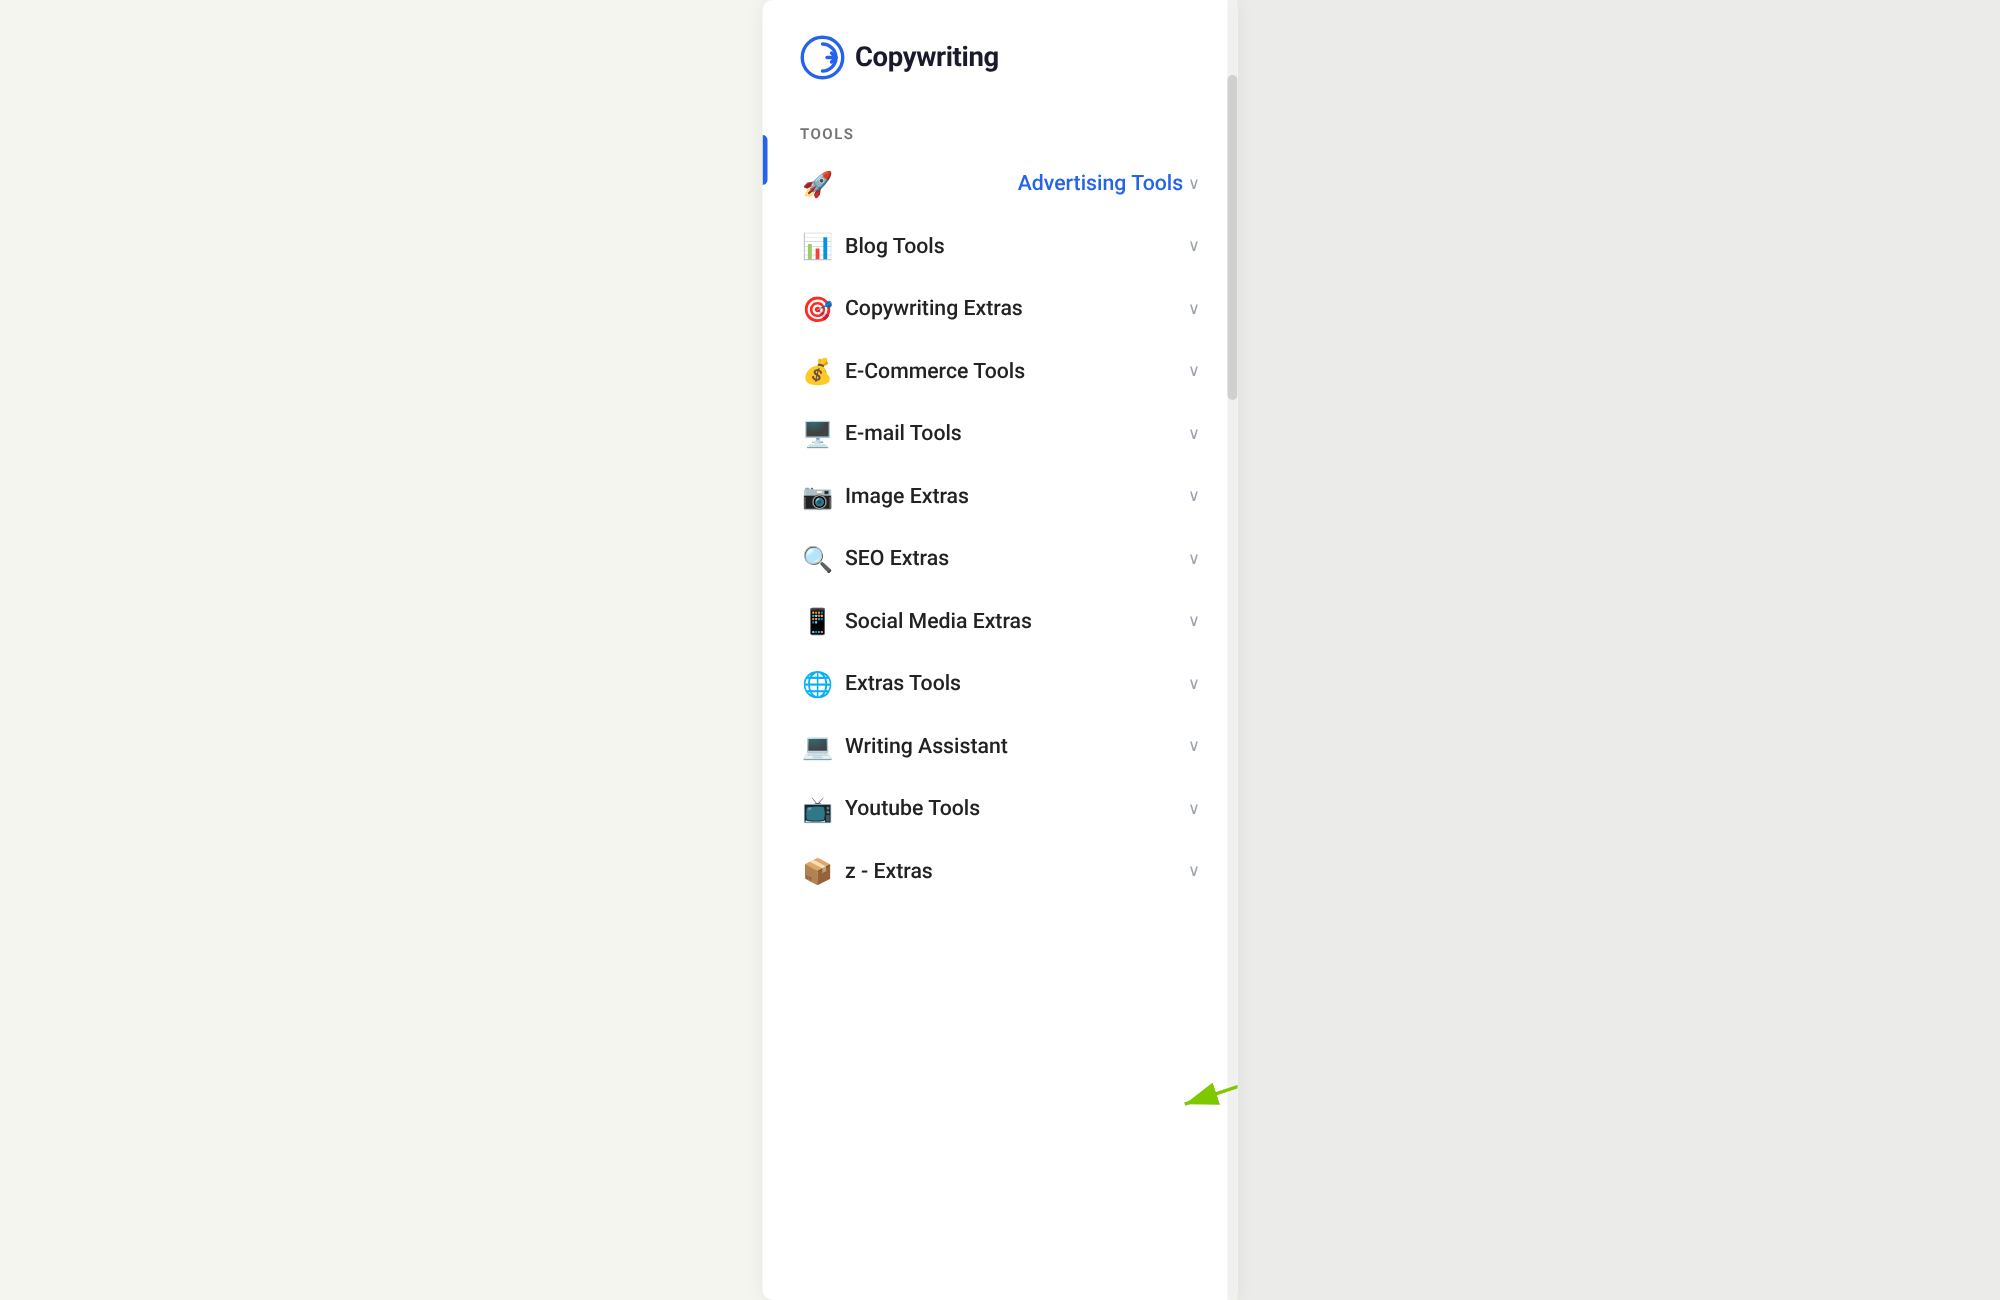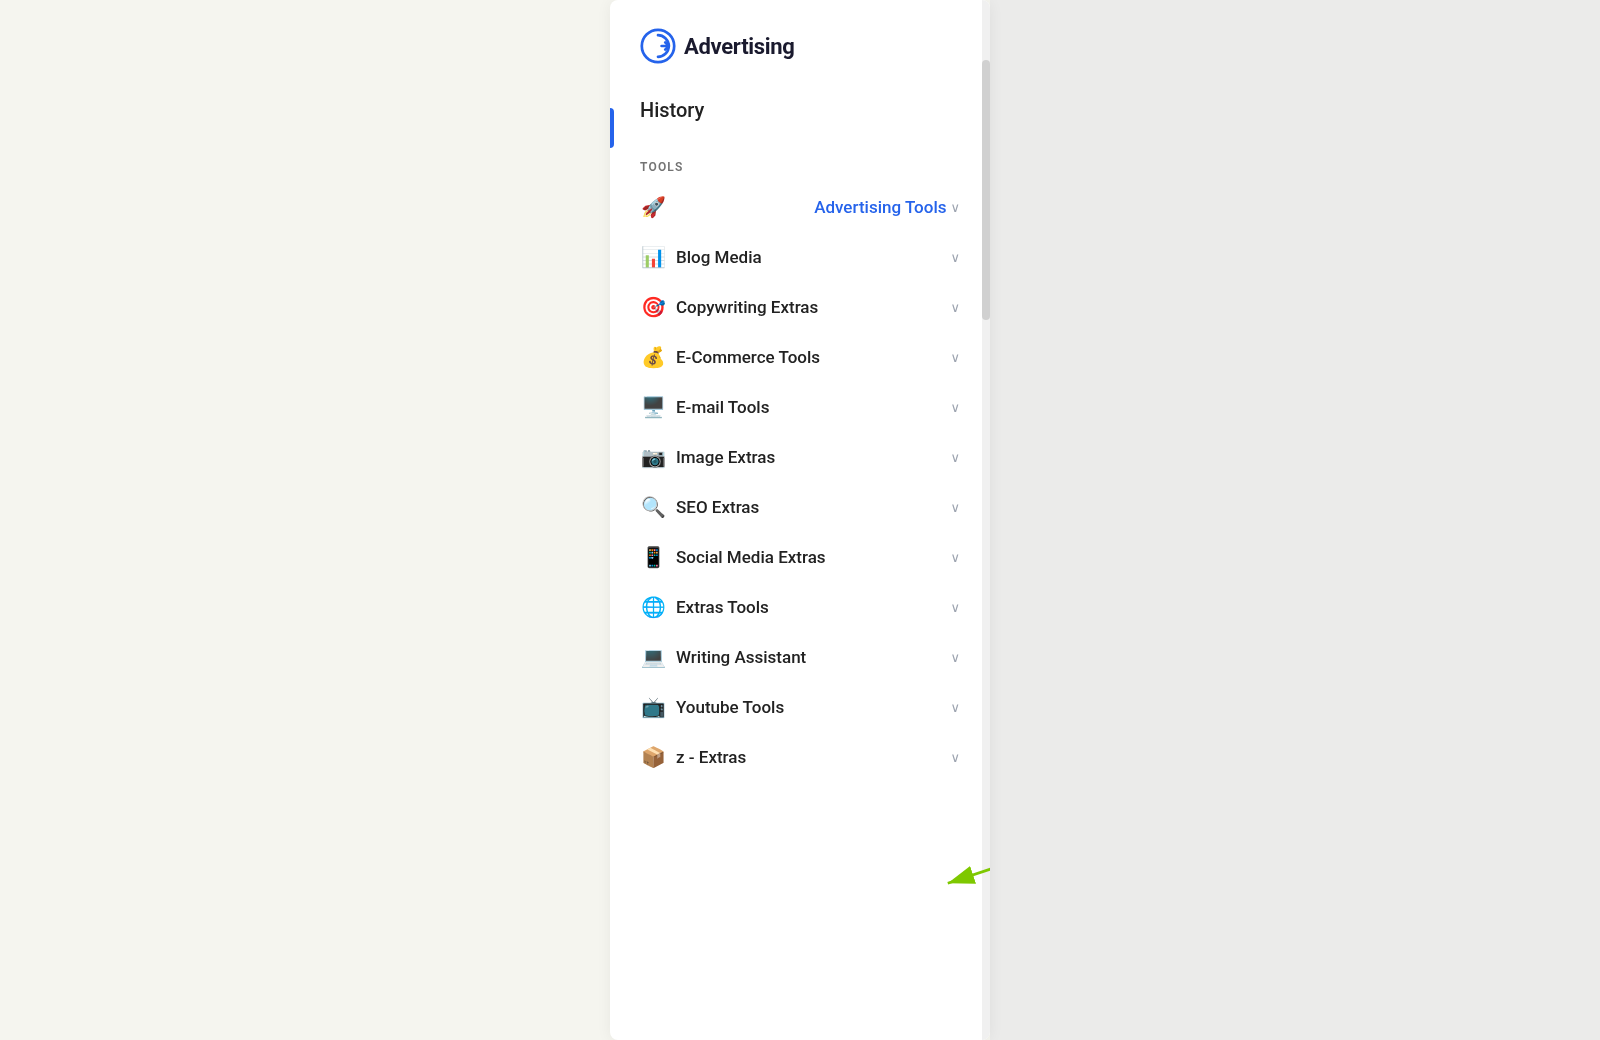--- a/index.html
+++ b/index.html
@@ -173,38 +173,35 @@
 
     <div class="active-indicator" style="top:108px;"></div>
 
     <div class="logo-area">
       <svg class="logo-icon" viewBox="0 0 40 40" fill="none" xmlns="http://www.w3.org/2000/svg">
         <circle cx="20" cy="20" r="18" stroke="#2563eb" stroke-width="3" fill="none"></circle>
         <path d="M20 8 C26 8, 32 13, 32 20 C32 27, 26 32, 20 32" stroke="#2563eb" stroke-width="3" fill="none" stroke-linecap="round"></path>
         <path d="M24 20 L32 20" stroke="#2563eb" stroke-width="3" stroke-linecap="round"></path>
         <path d="M28 16 L32 20 L28 24" stroke="#2563eb" stroke-width="3" fill="none" stroke-linecap="round" stroke-linejoin="round"></path>
       </svg>
-      <span class="logo-text">Advertising</span>
+      <span class="logo-text">Copywriting</span>
     </div>
 
-    <div class="history-item">
-      <span class="history-label">History</span>
-    </div>
 
     <div class="section-label">TOOLS</div>
 
     <div id="menu-items-container">
     <div class="menu-item active">
           <span class="menu-icon">🚀</span>
           <span class="menu-text">Advertising Tools</span>
           <span class="chevron-icon">∨</span>
         </div>
         <div class="menu-item">
           <span class="menu-icon">📊</span>
-          <span class="menu-text">Blog Media</span>
+          <span class="menu-text">Blog Tools</span>
           <span class="chevron-icon">∨</span>
         </div>
         <div class="menu-item">
           <span class="menu-icon">🎯</span>
           <span class="menu-text">Copywriting Extras</span>
           <span class="chevron-icon">∨</span>
         </div>
         <div class="menu-item">
           <span class="menu-icon">💰</span>
           <span class="menu-text">E-Commerce Tools</span>

